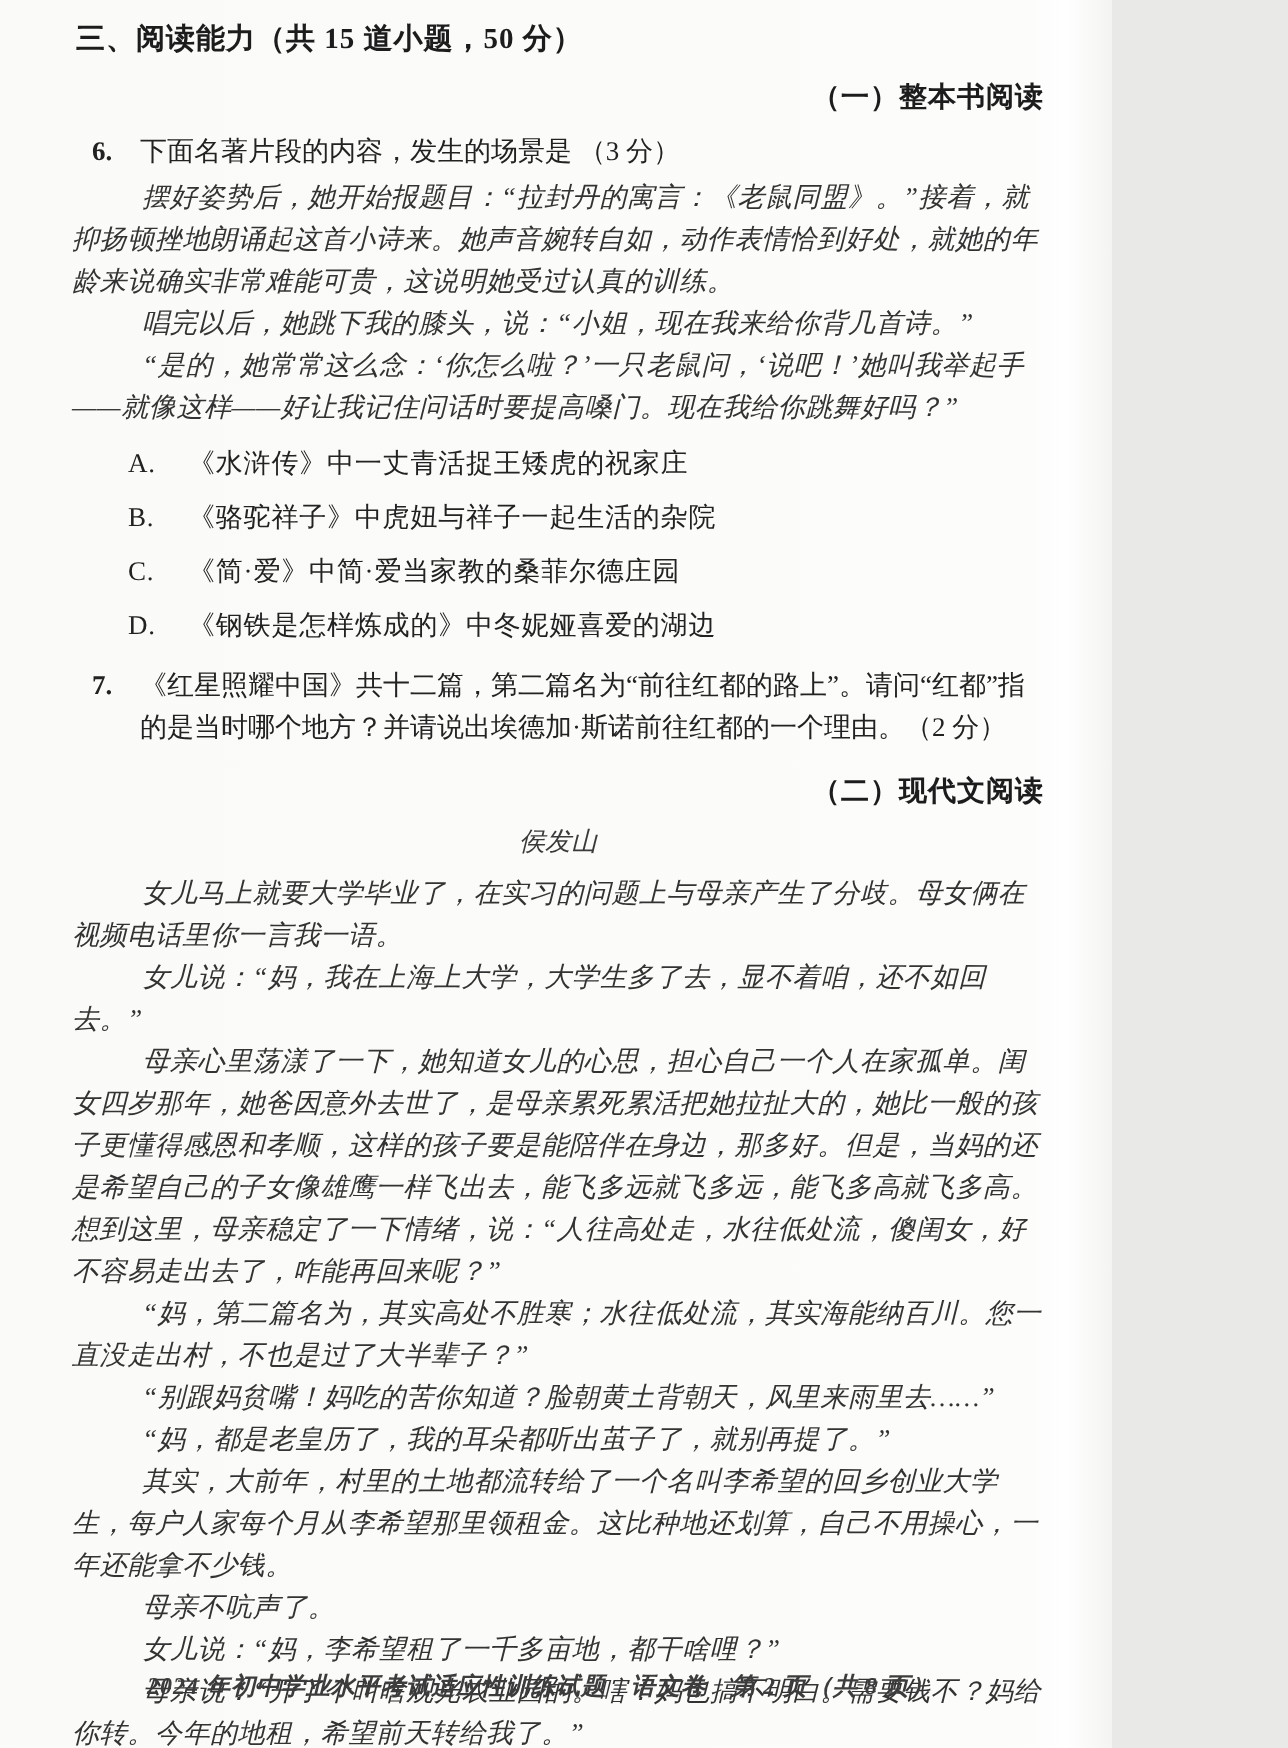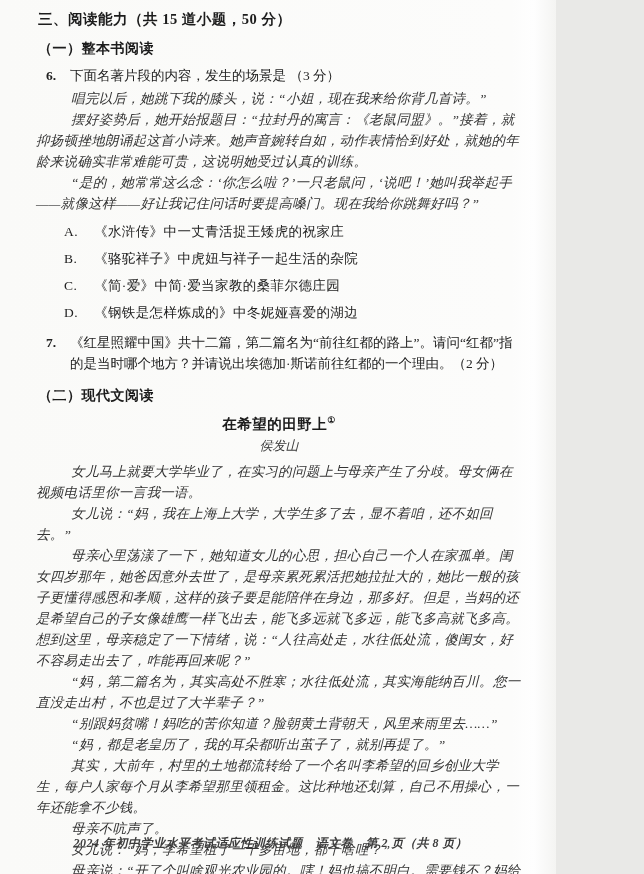--- a/index.html
+++ b/index.html
@@ -16,21 +16,21 @@
     padding:8px 34px 0 36px;
     color:#2b2b2b;
     overflow:hidden;
   }
   .section-heading{
     font-size:14.5px;font-weight:bold;color:#1c1c1c;
     padding:2px 0 6px 2px;letter-spacing:.5px;
   }
   .subsection{
     font-size:14px;font-weight:bold;color:#1c1c1c;
-    padding:5px 0 4px 2px;letter-spacing:.5px;
+    padding:5px 0 4px 2px;letter-spacing:.5px;text-align:right;
   }
   .question{
     position:relative;
     padding-left:34px;
     font-size:13.5px;line-height:21px;color:#222;
     margin:3px 0 2px 0;
   }
   .question .qnum{
     position:absolute;left:10px;top:0;
     font-weight:bold;color:#222;
@@ -80,22 +80,22 @@
   <div class="section-heading">三、阅读能力（共 15 道小题，50 分）</div>
 
   <div class="subsection">（一）整本书阅读</div>
 
   <div class="question">
     <span class="qnum">6.</span>
     <span class="qtext">下面名著片段的内容，发生的场景是 （3 分）</span>
   </div>
 
   <div class="excerpt">
+    <p>摆好姿势后，她开始报题目：“拉封丹的寓言：《老鼠同盟》。”接着，就抑扬顿挫地朗诵起这首小诗来。她声音婉转自如，动作表情恰到好处，就她的年龄来说确实非常难能可贵，这说明她受过认真的训练。</p>
     <p>唱完以后，她跳下我的膝头，说：“小姐，现在我来给你背几首诗。”</p>
-    <p>摆好姿势后，她开始报题目：“拉封丹的寓言：《老鼠同盟》。”接着，就抑扬顿挫地朗诵起这首小诗来。她声音婉转自如，动作表情恰到好处，就她的年龄来说确实非常难能可贵，这说明她受过认真的训练。</p>
     <p>“是的，她常常这么念：‘你怎么啦？’一只老鼠问，‘说吧！’她叫我举起手——就像这样——好让我记住问话时要提高嗓门。现在我给你跳舞好吗？”</p>
   </div>
 
   <div class="options">
     <div class="option">
       <span class="opt-label">A.</span>
       <span class="opt-text">《水浒传》中一丈青活捉王矮虎的祝家庄</span>
     </div>
     <div class="option">
       <span class="opt-label">B.</span>
@@ -111,23 +111,20 @@
     </div>
   </div>
 
   <div class="question" style="margin-bottom:8px;">
     <span class="qnum">7.</span>
     <span class="qtext">《红星照耀中国》共十二篇，第二篇名为“前往红都的路上”。请问“红都”指的是当时哪个地方？并请说出埃德加·斯诺前往红都的一个理由。（2 分）</span>
   </div>
 
   <div class="subsection">（二）现代文阅读</div>
 
-  <div class="reading-title">
-    <span>在希望的田野上</span><sup>①</sup>
-  </div>
 
   <div class="reading-author">侯发山</div>
 
   <div class="passage">
     <p>女儿马上就要大学毕业了，在实习的问题上与母亲产生了分歧。母女俩在视频电话里你一言我一语。</p>
     <p>女儿说：“妈，我在上海上大学，大学生多了去，显不着咱，还不如回去。”</p>
     <p>母亲心里荡漾了一下，她知道女儿的心思，担心自己一个人在家孤单。闺女四岁那年，她爸因意外去世了，是母亲累死累活把她拉扯大的，她比一般的孩子更懂得感恩和孝顺，这样的孩子要是能陪伴在身边，那多好。但是，当妈的还是希望自己的子女像雄鹰一样飞出去，能飞多远就飞多远，能飞多高就飞多高。想到这里，母亲稳定了一下情绪，说：“人往高处走，水往低处流，傻闺女，好不容易走出去了，咋能再回来呢？”</p>
     <p>“妈，第二篇名为，其实高处不胜寒；水往低处流，其实海能纳百川。您一直没走出村，不也是过了大半辈子？”</p>
     <p>“别跟妈贫嘴！妈吃的苦你知道？脸朝黄土背朝天，风里来雨里去……”</p>
     <p>“妈，都是老皇历了，我的耳朵都听出茧子了，就别再提了。”</p>

